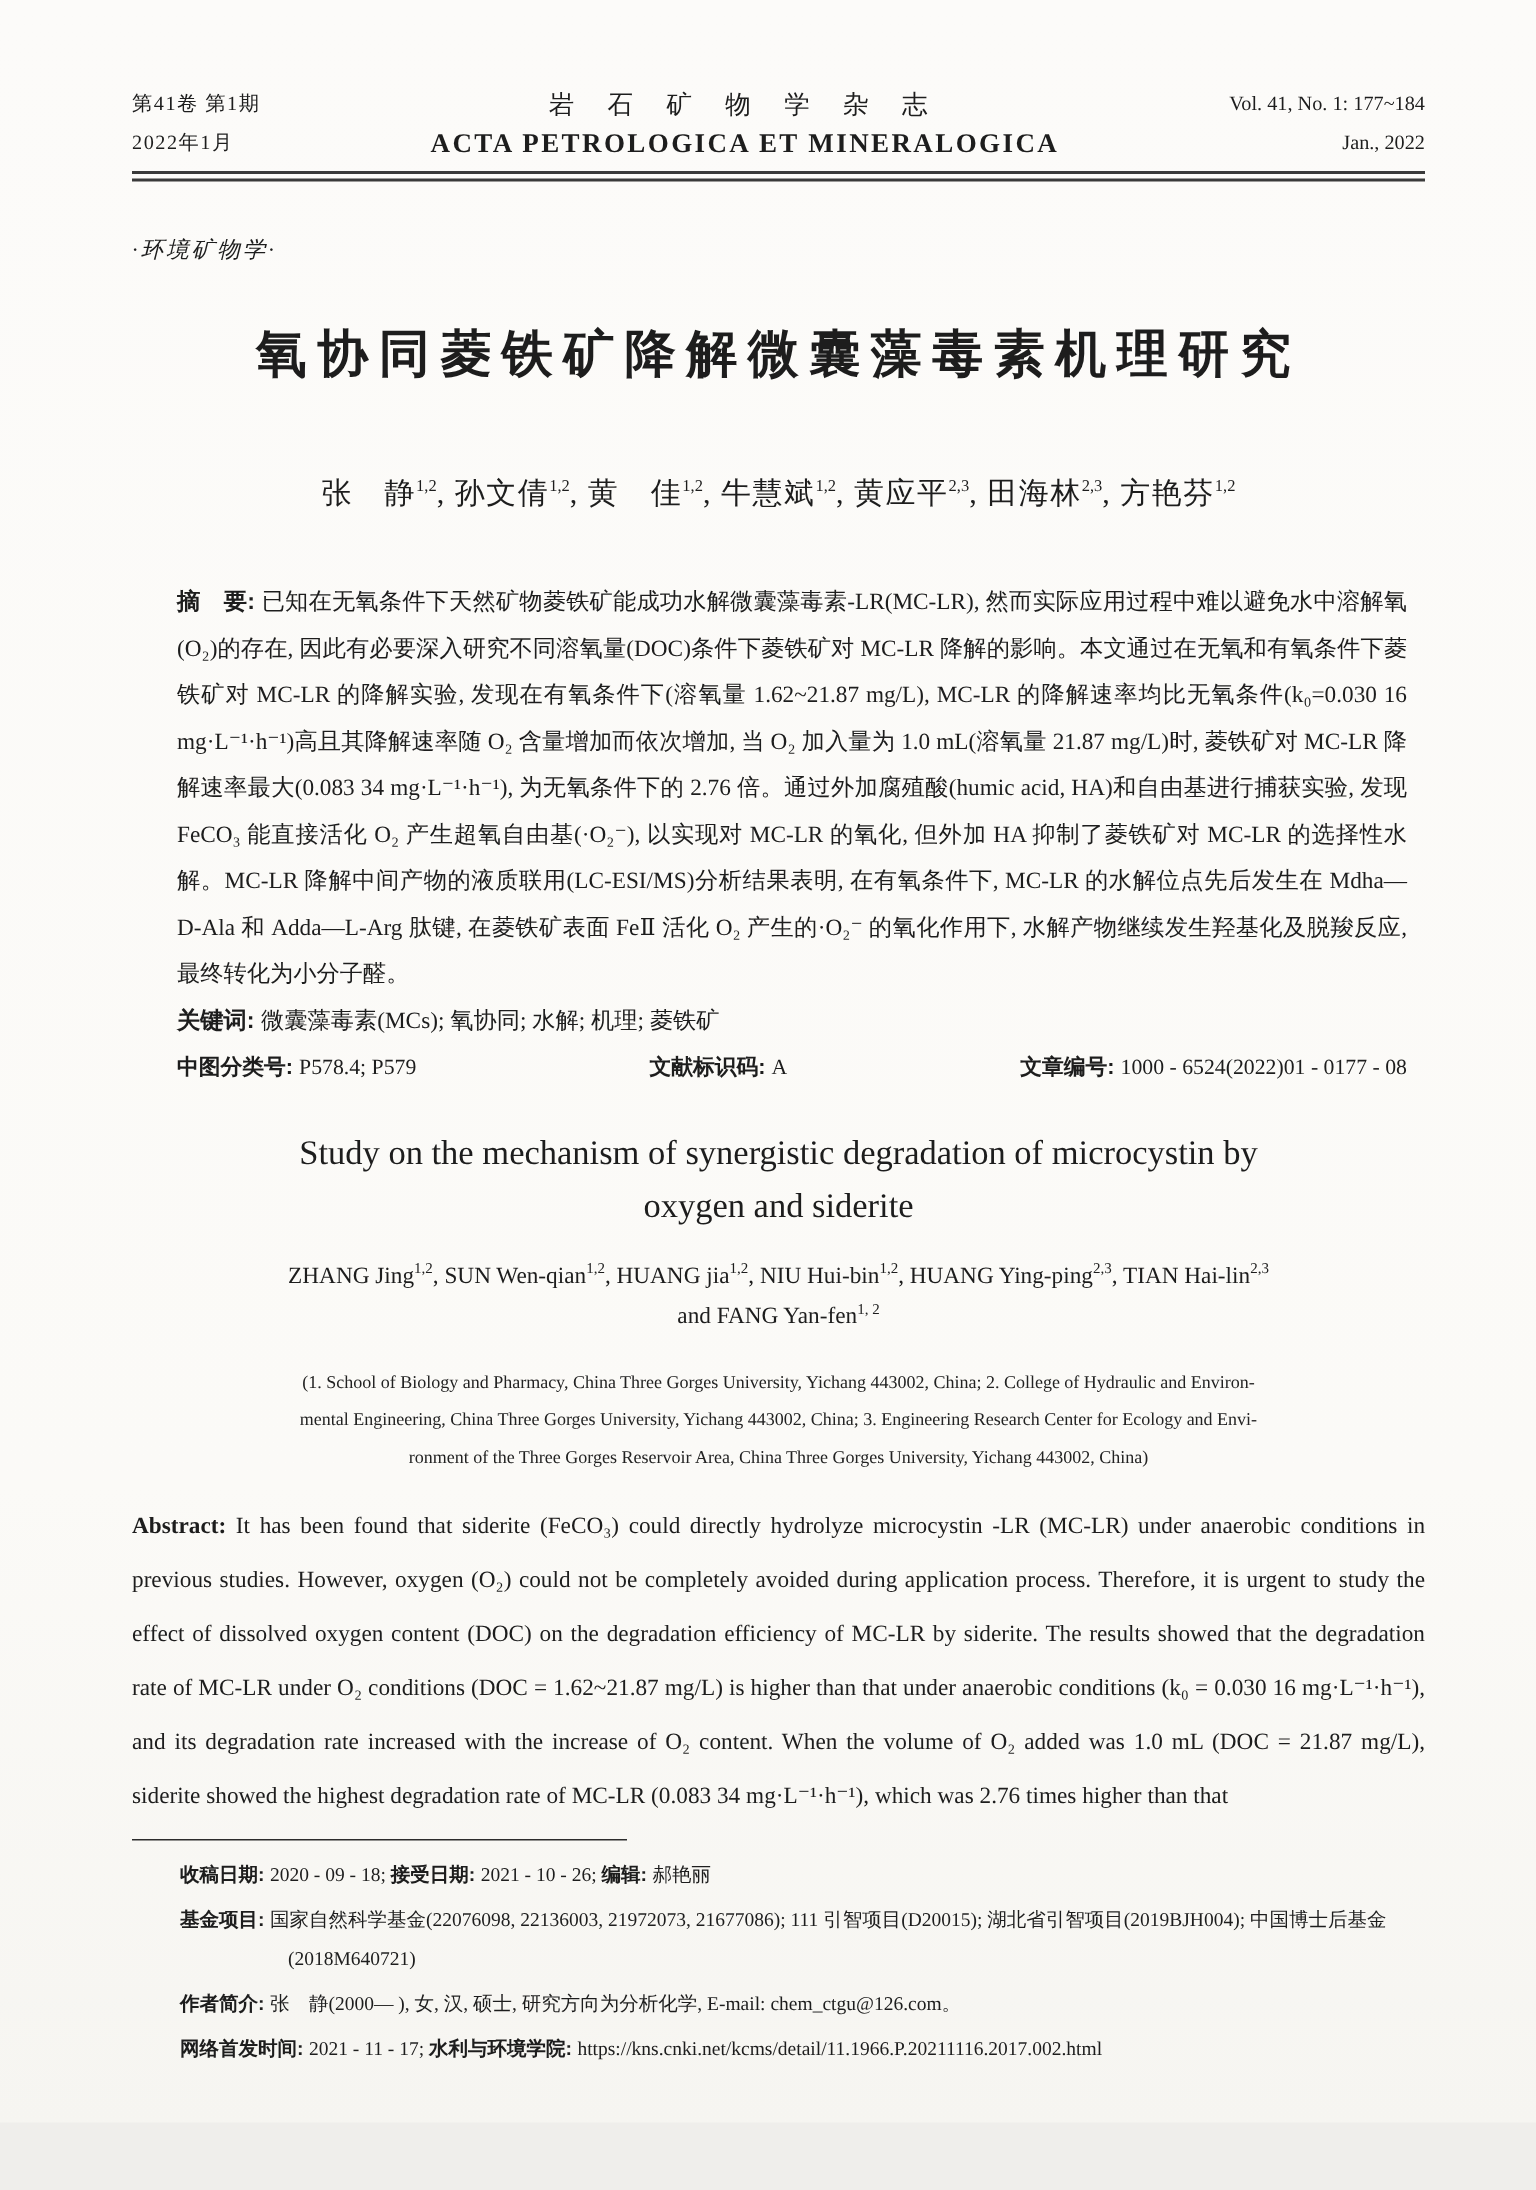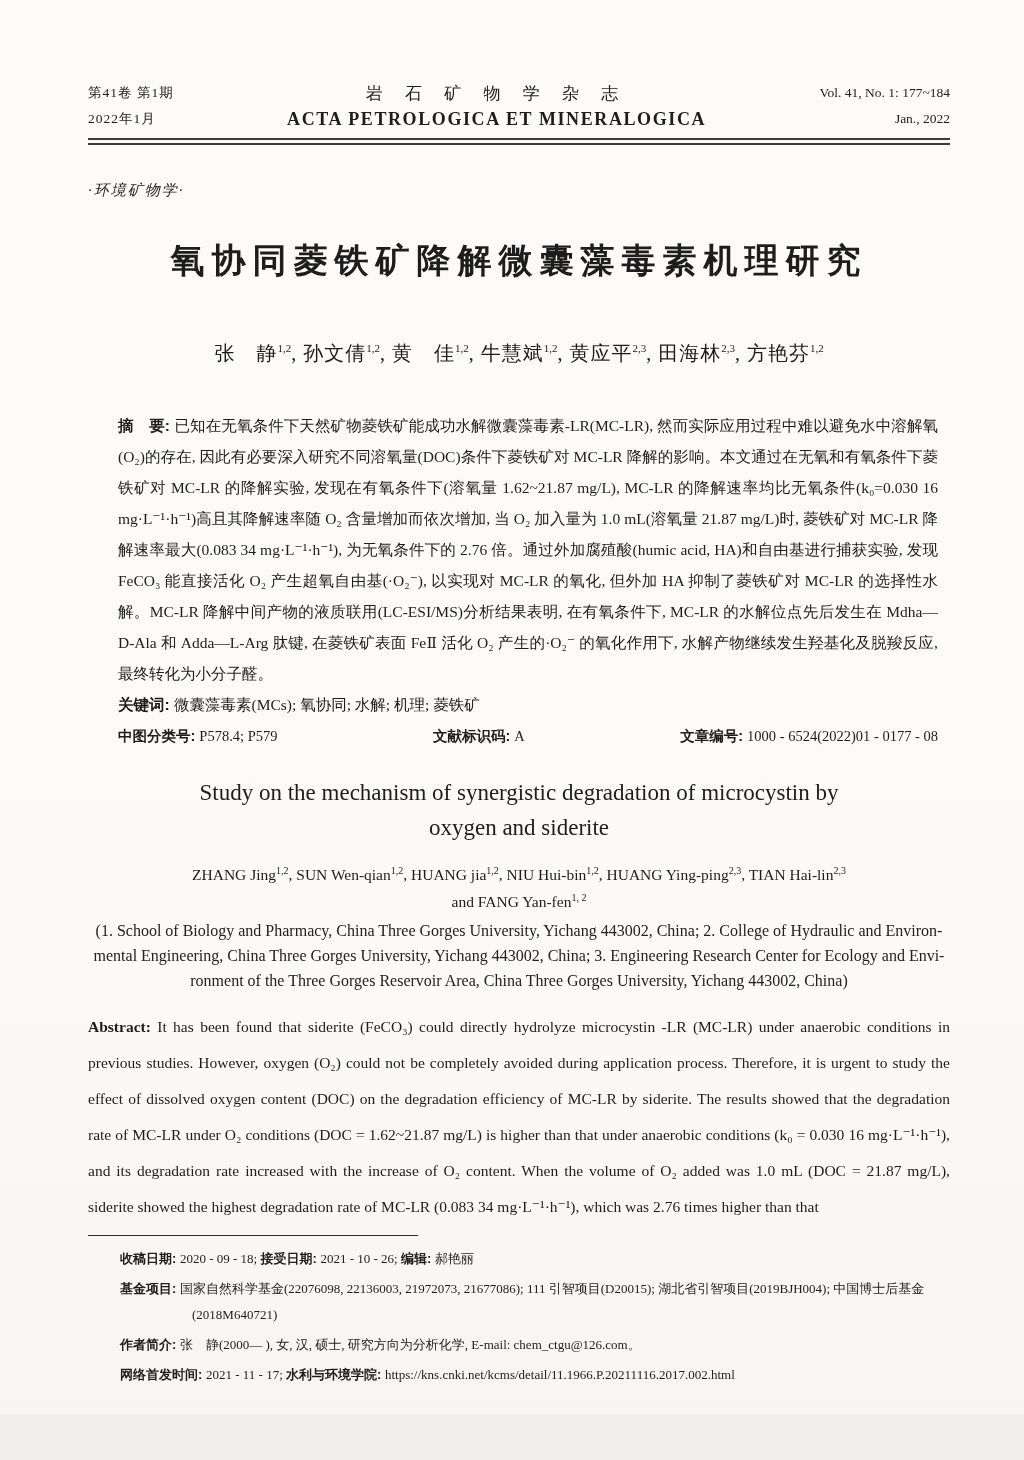--- a/index.html
+++ b/index.html
@@ -5,21 +5,21 @@
   html,body{margin:0;padding:0;}
   body{
     width:1024px;height:1460px;
     background:#efeeeb;
     font-family:"Liberation Serif","DejaVu Serif",serif;
     color:#1d1d1d;
     -webkit-font-smoothing:antialiased;
   }
   .page{
     width:1024px;height:1415px;box-sizing:border-box;
-    padding:80px 74px 0 88px;
+    padding:56px 74px 0 88px;
     background:linear-gradient(180deg,#fcfbf9 0%,#fbfaf7 70%,#f6f5f1 100%);
     overflow:hidden;
   }
   
   .jheader{display:flex;justify-content:space-between;align-items:flex-start;}
   .jh-left{font-size:13.5px;line-height:26px;letter-spacing:1px;white-space:nowrap;}
   .jh-center{flex:1;text-align:center;padding-top:1px;}
   .jh-center .cn{font-size:17px;letter-spacing:9px;line-height:25px;}
   .jh-center .en{font-size:18px;font-weight:bold;letter-spacing:1.6px;line-height:26px;}
   .jh-right{font-size:13.5px;line-height:26px;text-align:right;white-space:nowrap;}
@@ -33,21 +33,21 @@
   
   .abs-block{margin-top:40px;margin-left:30px;margin-right:12px;}
   .abs-cn,.keywords{font-size:15.5px;line-height:31px;text-align:justify;margin:0;}
   .abs-cn b,.keywords b,.clc-line b{font-family:"Liberation Sans","DejaVu Sans",sans-serif;font-weight:700;}
   .clc-line{display:flex;justify-content:space-between;font-size:14.5px;line-height:30px;margin-top:1px;}
   .clc-line .seg{white-space:nowrap;}
   
   .title-en{margin-top:24px;text-align:center;font-size:23px;font-weight:400;line-height:35px;}
   .authors-en{margin-top:16px;text-align:center;font-size:15.5px;line-height:27px;}
   .authors-en sup{font-size:10px;}
-  .affil-en{margin-top:3px;text-align:center;font-size:16px;line-height:25px;color:#222;}
+  .affil-en{margin-top:18px;text-align:center;font-size:12px;line-height:25px;color:#222;}
   .abs-en{margin-top:16px;font-size:15.5px;line-height:36px;text-align:justify;margin-bottom:0;}
   .abs-en b{font-weight:700;}
   
   .foot-rule{margin-top:10px;width:330px;border-top:1.5px solid #2c2c2c;}
   .footnotes{margin-top:10px;margin-left:28px;margin-right:6px;
     font-size:13px;line-height:26px;}
   .footnotes b{font-family:"Liberation Sans","DejaVu Sans",sans-serif;font-weight:700;}
   .fn-line{margin:4px;}
   .fn-hang{padding-left:72px;text-indent:-72px;}
   sup{line-height:0;}

